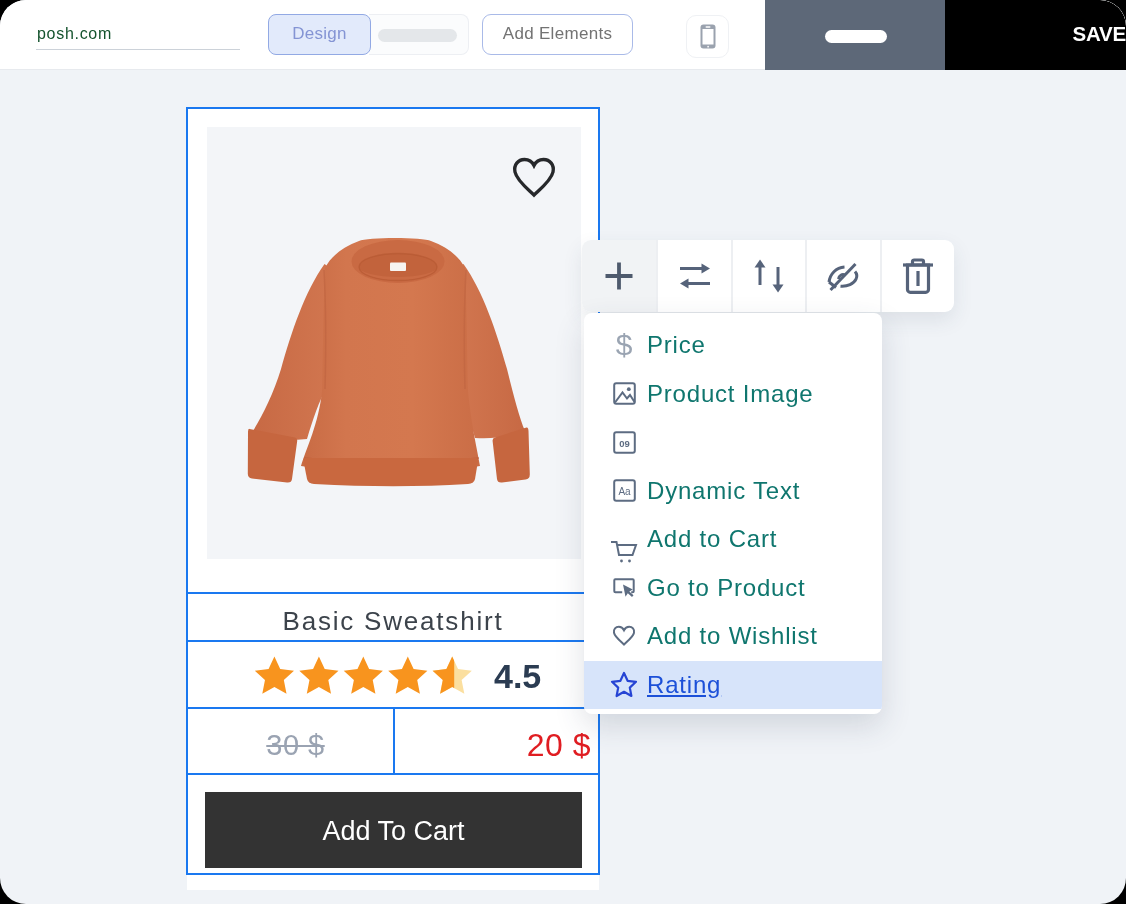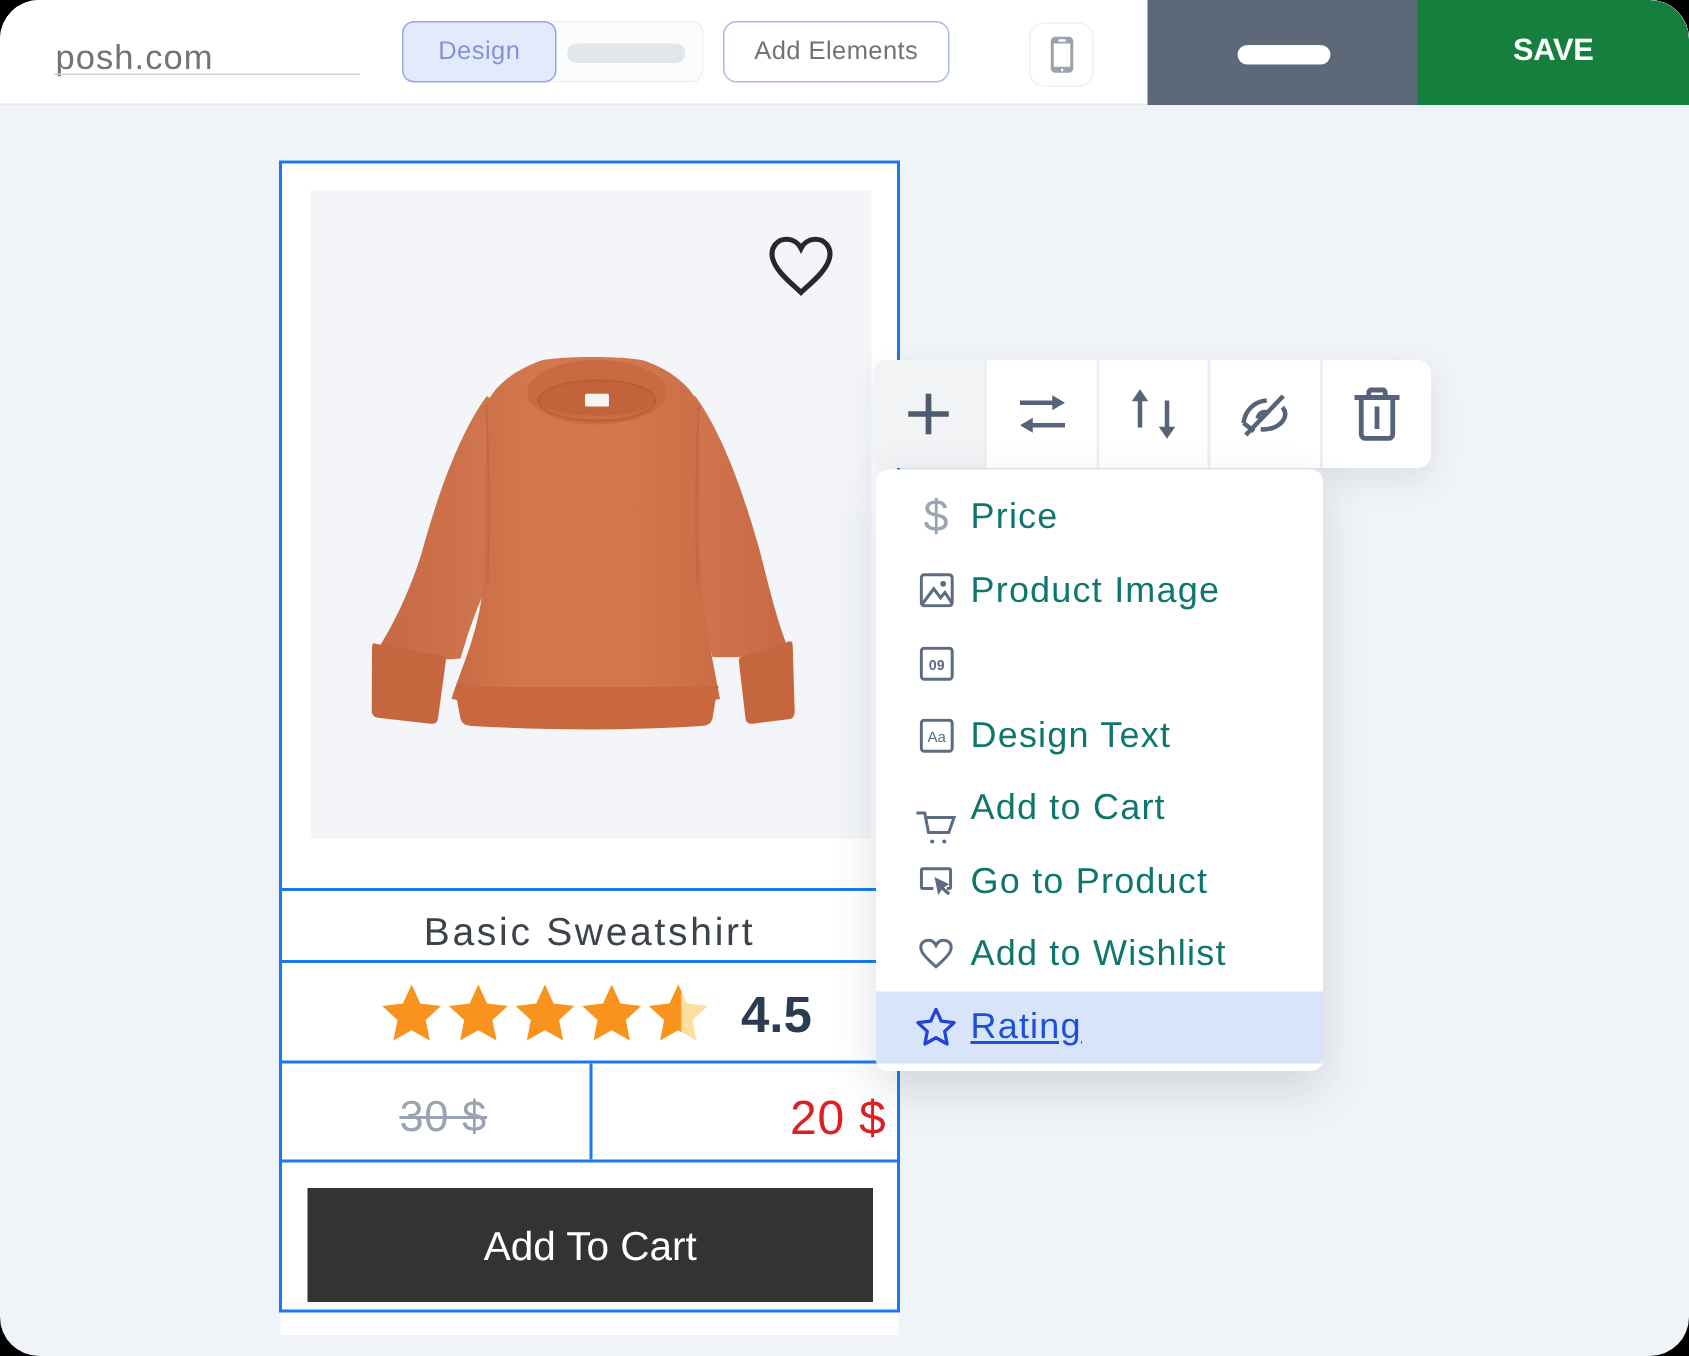--- a/index.html
+++ b/index.html
@@ -1,35 +1,35 @@
 <!DOCTYPE html>
 <html><head>
 <meta charset="utf-8">
 <style>
   * { margin:0; padding:0; box-sizing:border-box; }
   html,body { width:1126px; height:904px; background:#000; font-family:"Liberation Sans", sans-serif; }
   .app { position:absolute; left:0; top:0; width:1126px; height:904px; border-radius:26px; overflow:hidden; background:#f0f3f7; }
 
   
   .header { position:absolute; left:0; top:0; width:1126px; height:70px; background:#fff; border-bottom:1px solid #e7eaee; }
-  .posh { position:absolute; left:37px; top:25px; font-size:23px; color:#737373; letter-spacing:0.7px; }
+  .posh { position:absolute; left:37px; top:25px; font-size:16px; color:#14532d; letter-spacing:0.7px; }
   .posh-line { position:absolute; left:36px; top:49px; width:204px; height:1px; background:#ccd2d9; }
 
   .seg { position:absolute; left:268px; top:14px; width:217px; height:41px; }
   .seg-design { position:absolute; left:0; top:0; width:103px; height:41px; background:#e2eafb; border:1.5px solid #92a9e4; border-radius:8px; color:#8494d4; font-size:17px; text-align:center; line-height:38px; letter-spacing:0.3px; }
   .seg-right { position:absolute; left:101px; top:0; width:100px; height:41px; background:#fbfcfd; border:1px solid #edeff3; border-left:none; border-radius:0 8px 8px 0; }
   .seg-pill { position:absolute; left:9px; top:14px; width:79px; height:13px; background:#e4e7ea; border-radius:7px; }
 
   .btn-add { position:absolute; left:482px; top:14px; width:151px; height:41px; background:#fff; border:1.5px solid #a9bae8; border-radius:9px; color:#737373; font-size:17px; text-align:center; line-height:38px; letter-spacing:0.3px; }
 
   .btn-phone { position:absolute; left:686px; top:15px; width:43px; height:43px; background:#fff; border:1px solid #eff1f4; border-radius:10px; }
 
   .dark-block { position:absolute; left:765px; top:0; width:181px; height:70px; background:#5d6878; }
   .dark-pill { position:absolute; left:60px; top:30px; width:62px; height:13px; background:#fff; border-radius:7px; }
-  .save { position:absolute; left:945px; top:0; width:181px; height:70px; background:#15803d; border-radius:0 26px 0 0; color:#fff; font-size:20.5px; font-weight:bold; letter-spacing:-0.2px; text-align:center; line-height:67px; }
+  .save { position:absolute; left:945px; top:0; width:181px; height:70px; background:#000000; border-radius:0 26px 0 0; color:#fff; font-size:20.5px; font-weight:bold; letter-spacing:-0.2px; text-align:right; line-height:67px; }
 
   
   .card-under { position:absolute; left:187px; top:108px; width:412px; height:782px; background:#fff; }
   .card { position:absolute; left:186px; top:107px; width:414px; height:768px; border:2px solid #1a78f0; background:#fff; }
   .imgbox { position:absolute; left:19px; top:18px; width:374px; height:432px; background:#f3f5f8; }
   .hr1 { position:absolute; left:-2px; right:-2px; top:483px; height:2px; background:#1a78f0; }
   .title { position:absolute; left:0; top:485px; width:410px; height:62px; font-size:26px; color:#3c434b; text-align:center; line-height:54px; letter-spacing:1.8px; }
   .hr2 { position:absolute; left:-2px; right:-2px; top:531px; height:2px; background:#1a78f0; }
   .rating { position:absolute; left:0; top:533px; width:410px; height:65px; }
   .hr3 { position:absolute; left:-2px; right:-2px; top:598px; height:2px; background:#1a78f0; }
@@ -215,21 +215,21 @@
           </svg>
     </div>
       </div>
     <div class="mi">
         <div class="ic">
       <svg width="23" height="23" viewBox="0 0 23 23">
             <rect x="1.2" y="1.2" width="20.6" height="20.6" rx="2" stroke="#5d6c82" stroke-width="2" fill="none"></rect>
             <text x="11.5" y="15.5" font-size="10" fill="#5d6c82" text-anchor="middle" font-family="Liberation Sans">Aa</text>
           </svg>
     </div>
-        <div class="tx">Design Text</div>
+        <div class="tx">Dynamic Text</div>
       </div>
     <div class="mi">
         <div class="ic" style="top:13px;">
       <svg width="28" height="28" viewBox="0 0 28 28">
             <path d="M1 4 H6.5 L9 17 H22.5 L26 7 H7" stroke="#5d6c82" stroke-width="2" fill="none"></path>
             <circle cx="11.5" cy="23" r="1.4" fill="#5d6c82"></circle>
             <circle cx="19.5" cy="23" r="1.4" fill="#5d6c82"></circle>
           </svg>
     </div>
         <div class="tx">Add to Cart</div>

